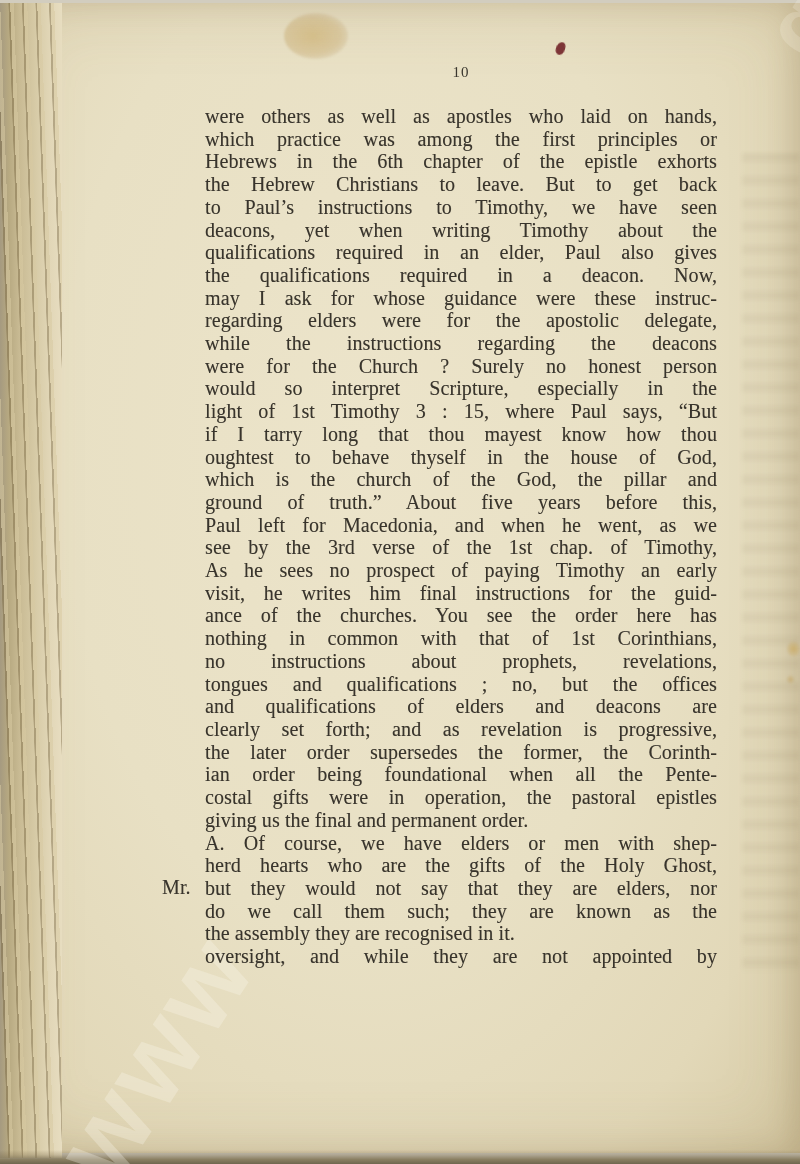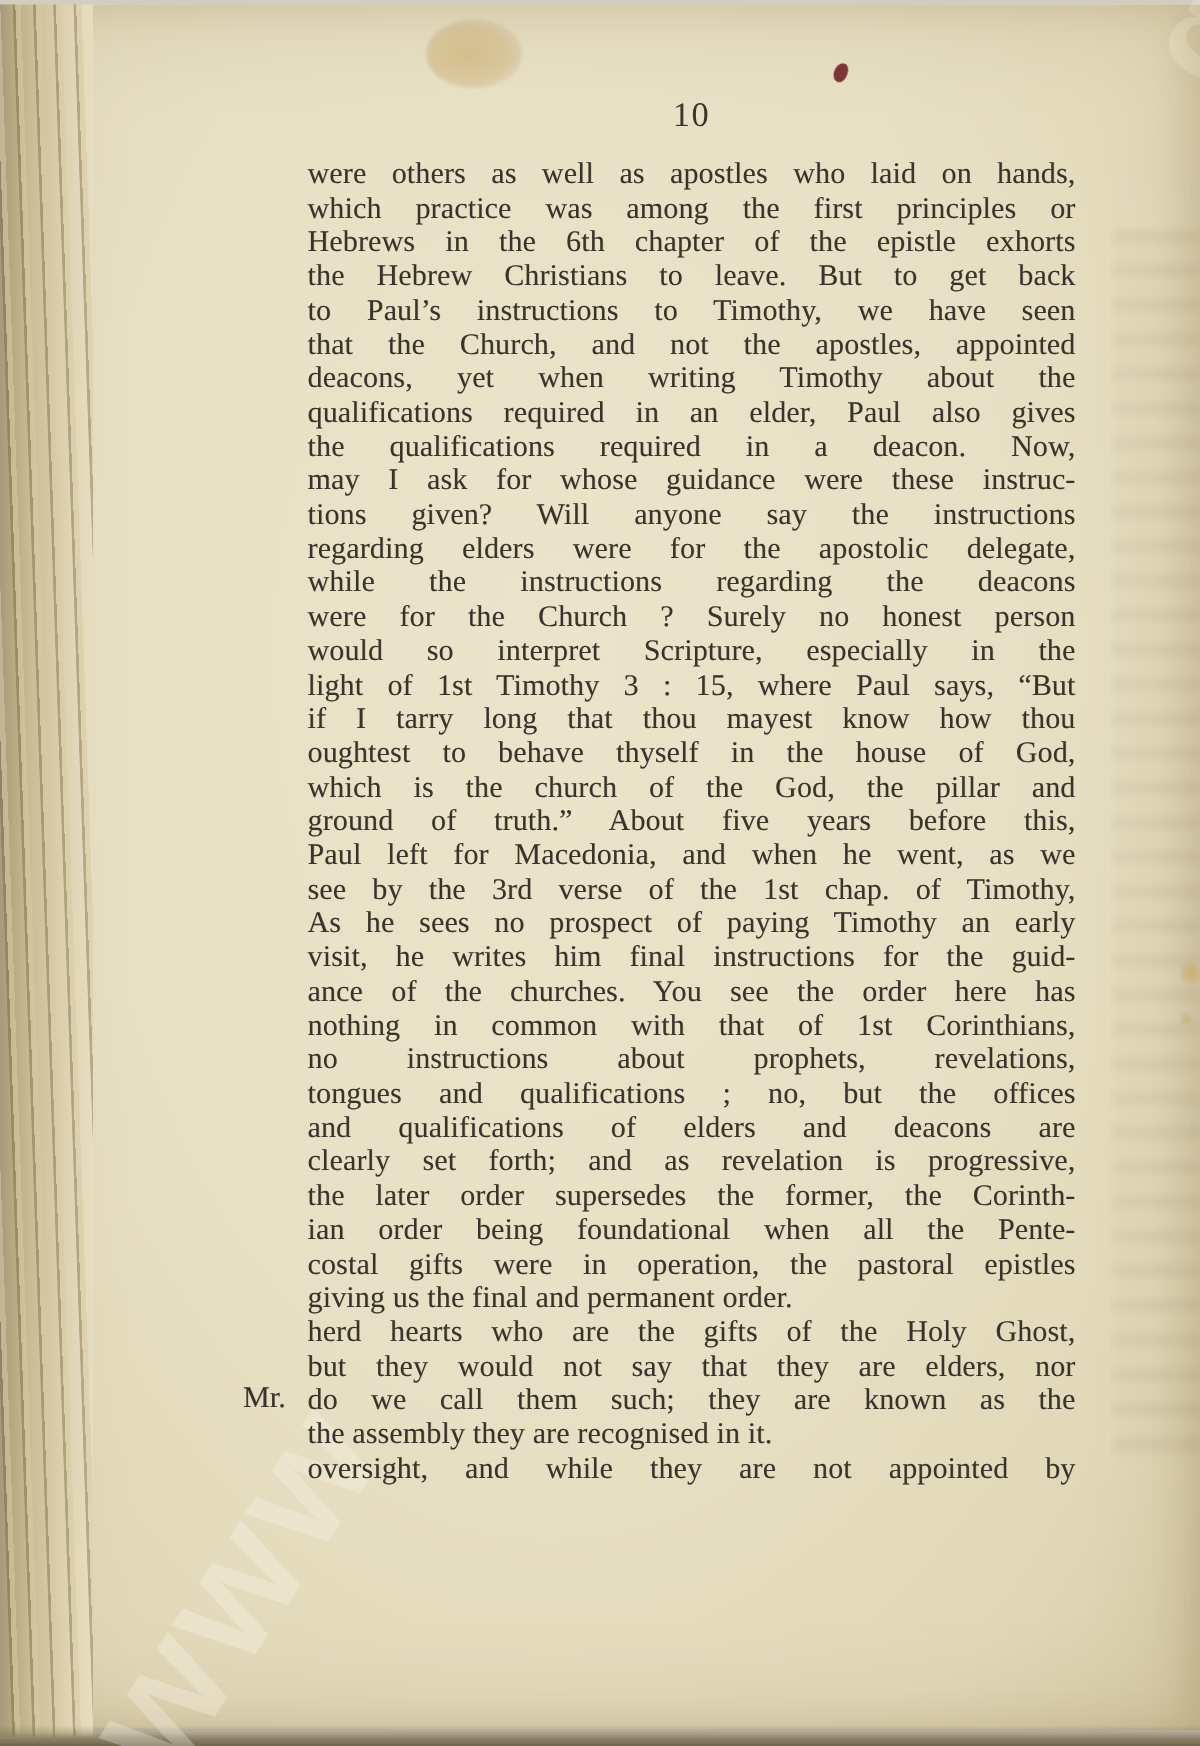--- a/index.html
+++ b/index.html
@@ -28,21 +28,21 @@
   .bottom-edge {
     position:absolute; left:0; right:0; bottom:0; height:14px;
     background: linear-gradient(180deg, rgba(0,0,0,0) 0%, rgba(120,105,75,.30) 35%, #8a7f62 68%, #6f664e 100%);
   }
   .top-edge {
     position:absolute; left:0; right:0; top:0; height:3px;
     background:#d2cdbf;
   }
   .pageno {
     position:absolute; left:205px; top:64px; width:512px;
-    text-align:center; font-size:23px; letter-spacing:1px; color:#3a362e;
+    text-align:center; font-size:15px; letter-spacing:1px; color:#3a362e;
   }
   .textblock {
     position:absolute; left:205px; top:105px; width:512px;
     color:#38342c; font-size:20px; line-height:22.7px; letter-spacing:0.1px;
     text-shadow: 0.3px 0.3px 0 rgba(55,50,40,0.30);
   }
   .paragraph { position:relative; }
   .speaker { position:absolute; left:-43px; top:0;margin-top:44px; }
   .line { text-align:justify; text-align-last:justify; min-height:22.7px; }
   .line.para-end { text-align-last:left; }
@@ -106,26 +106,24 @@
   <div class="watermark">www</div>
   <div class="watermark-frag">g</div>
   <div class="pageno">10</div>
   <div class="textblock">
       <div class="paragraph">
         <div class="line">were others as well as apostles who laid on hands,</div>
         <div class="line">which practice was among the first principles or</div>
         <div class="line">Hebrews in the 6th chapter of the epistle exhorts</div>
         <div class="line">the Hebrew Christians to leave.  But to get back</div>
         <div class="line">to Paul’s instructions to Timothy, we have seen</div>
-        <div class="line">that the Church, and not the apostles, appointed</div>
         <div class="line">deacons, yet when writing Timothy about the</div>
         <div class="line">qualifications required in an elder, Paul also gives</div>
         <div class="line">the qualifications required in a deacon.  Now,</div>
         <div class="line">may I ask for whose guidance were these instruc-</div>
-        <div class="line">tions given?  Will anyone say the instructions</div>
         <div class="line">regarding elders were for the apostolic delegate,</div>
         <div class="line">while the instructions regarding the deacons</div>
         <div class="line">were for the Church ?  Surely no honest person</div>
         <div class="line">would so interpret Scripture, especially in the</div>
         <div class="line">light of 1st Timothy 3 : 15, where Paul says, “But</div>
         <div class="line">if I tarry long that thou mayest know how thou</div>
         <div class="line">oughtest to behave thyself in the house of God,</div>
         <div class="line">which is the church of the God, the pillar and</div>
         <div class="line">ground of truth.”  About five years before this,</div>
         <div class="line">Paul left for Macedonia, and when he went, as we</div>
@@ -138,20 +136,21 @@
         <div class="line">tongues and qualifications ; no, but the offices</div>
         <div class="line">and qualifications of elders and deacons are</div>
         <div class="line">clearly set forth; and as revelation is progressive,</div>
         <div class="line">the later order supersedes the former, the Corinth-</div>
         <div class="line">ian order being foundational when all the Pente-</div>
         <div class="line">costal gifts were in operation, the pastoral epistles</div>
         <div class="line para-end">giving us the final and permanent order.</div>
       </div>
       <div class="paragraph">
         <span class="speaker">Mr.</span>
+        <div class="line">A.  Of course, we have elders or men with shep-</div>
         <div class="line">herd hearts who are the gifts of the Holy Ghost,</div>
         <div class="line">but they would not say that they are elders, nor</div>
         <div class="line">do we call them such; they are known as the</div>
         <div class="line para-end">the assembly they are recognised in it.</div>
         <div class="line">oversight, and while they are not appointed by</div>
       </div>
     </div>
 </div>
 
 </body></html>

